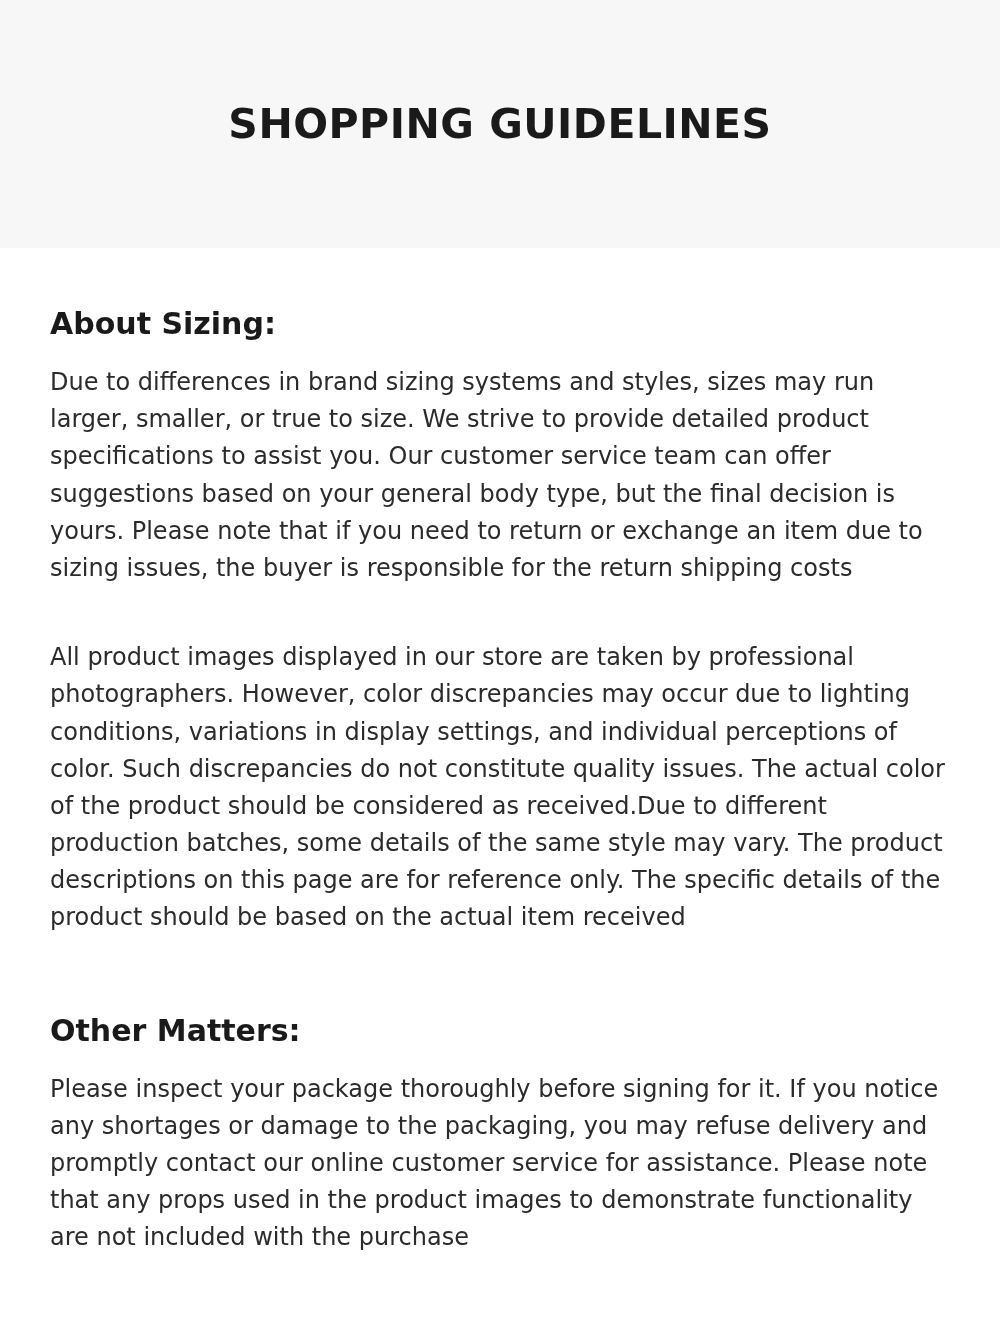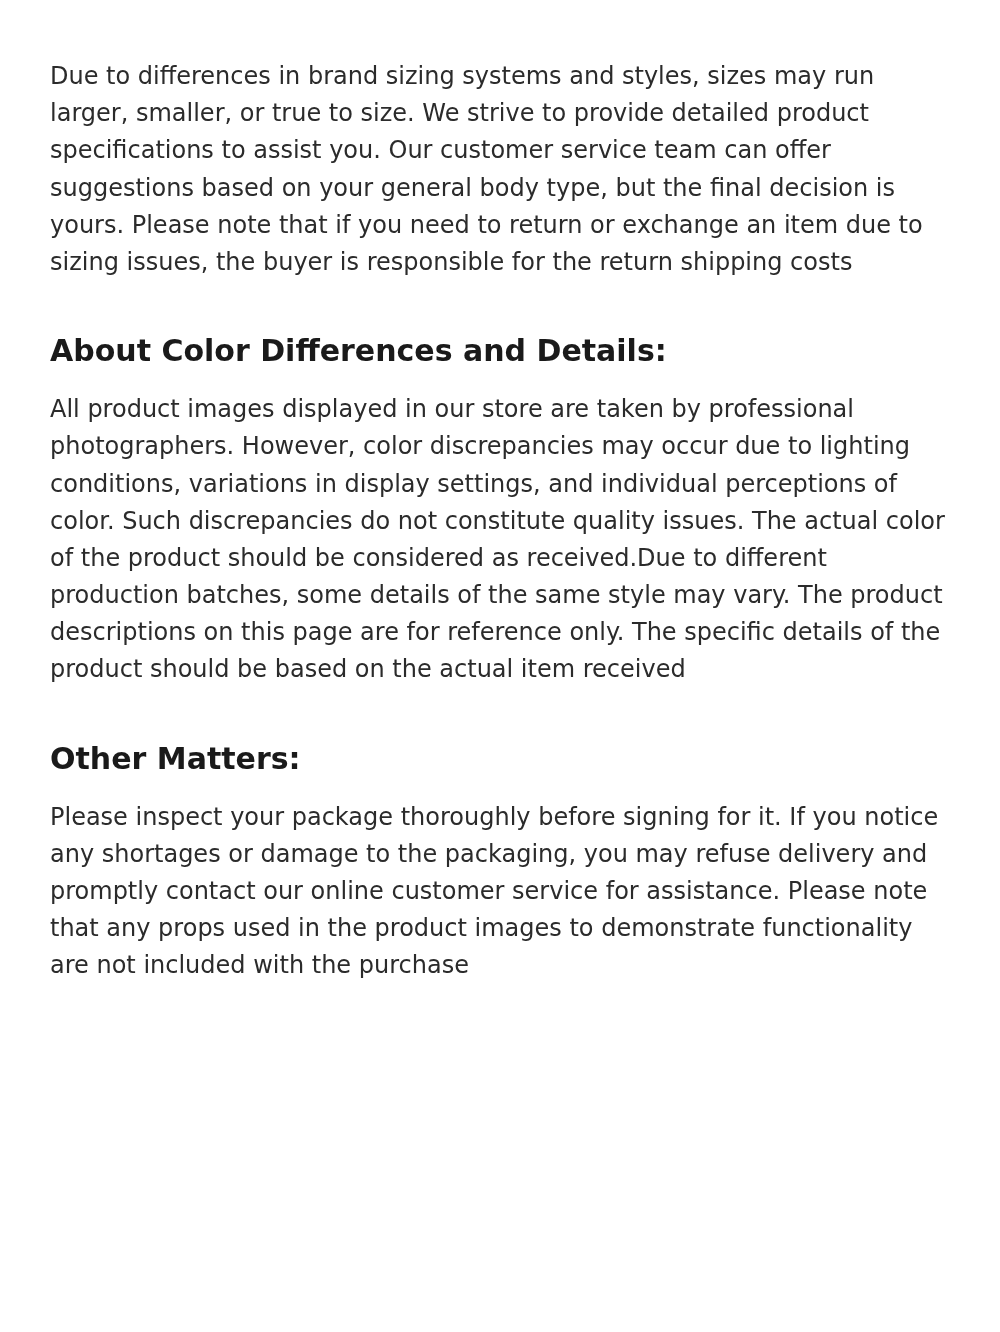--- a/index.html
+++ b/index.html
@@ -70,36 +70,40 @@
     padding-top: 52px;
   }
   .sec-color .section-heading {
     margin-bottom: 22px;
   }
   .sec-other {
     padding-top: 52px;
   }
   .sec-other .section-heading {
     margin-bottom: 22px;
+    margin-top: 24px;
   }
 </style>
 </head>
 <body>
 
 <div class="page">
 
+  <div class="banner">
+    <h1 class="banner-title">SHOPPING GUIDELINES</h1>
+  </div>
 
   <div class="content">
 
     <section class="section sec-sizing">
+      <h2 class="section-heading">About Sizing:</h2>
       <p class="section-body">Due to differences in brand sizing systems and styles, sizes may run larger, smaller, or true to size. We strive to provide detailed product specifications to assist you. Our customer service team can offer suggestions based on your general body type, but the final decision is yours. Please note that if you need to return or exchange an item due to sizing issues, the buyer is responsible for the return shipping costs</p>
     </section>
 
     <section class="section sec-color">
-      <h2 class="section-heading">About Color Differences and Details:</h2>
       <p class="section-body">All product images displayed in our store are taken by professional photographers. However, color discrepancies may occur due to lighting conditions, variations in display settings, and individual perceptions of color. Such discrepancies do not constitute quality issues. The actual color of the product should be considered as received.Due to different production batches, some details of the same style may vary. The product descriptions on this page are for reference only. The specific details of the product should be based on the actual item received</p>
     </section>
 
     <section class="section sec-other">
       <h2 class="section-heading">Other Matters:</h2>
       <p class="section-body">Please inspect your package thoroughly before signing for it. If you notice any shortages or damage to the packaging, you may refuse delivery and promptly contact our online customer service for assistance. Please note that any props used in the product images to demonstrate functionality are not included with the purchase</p>
     </section>
 
   </div>
 </div>

